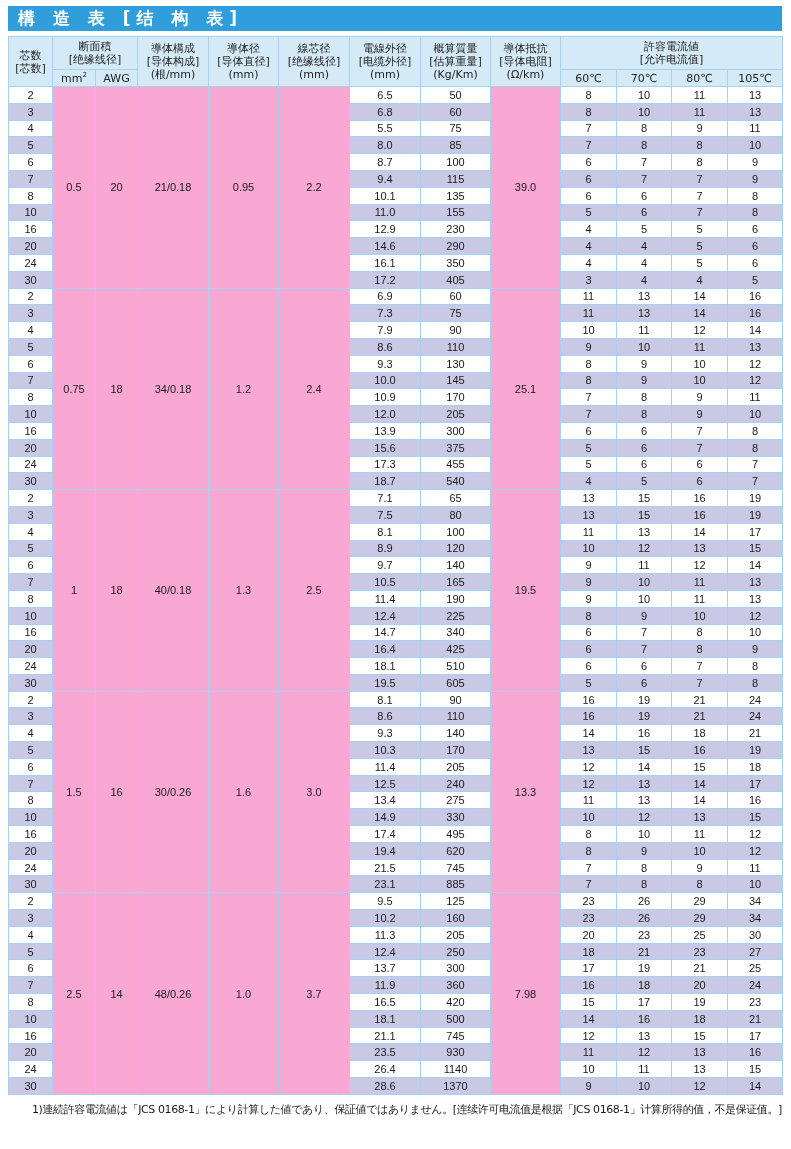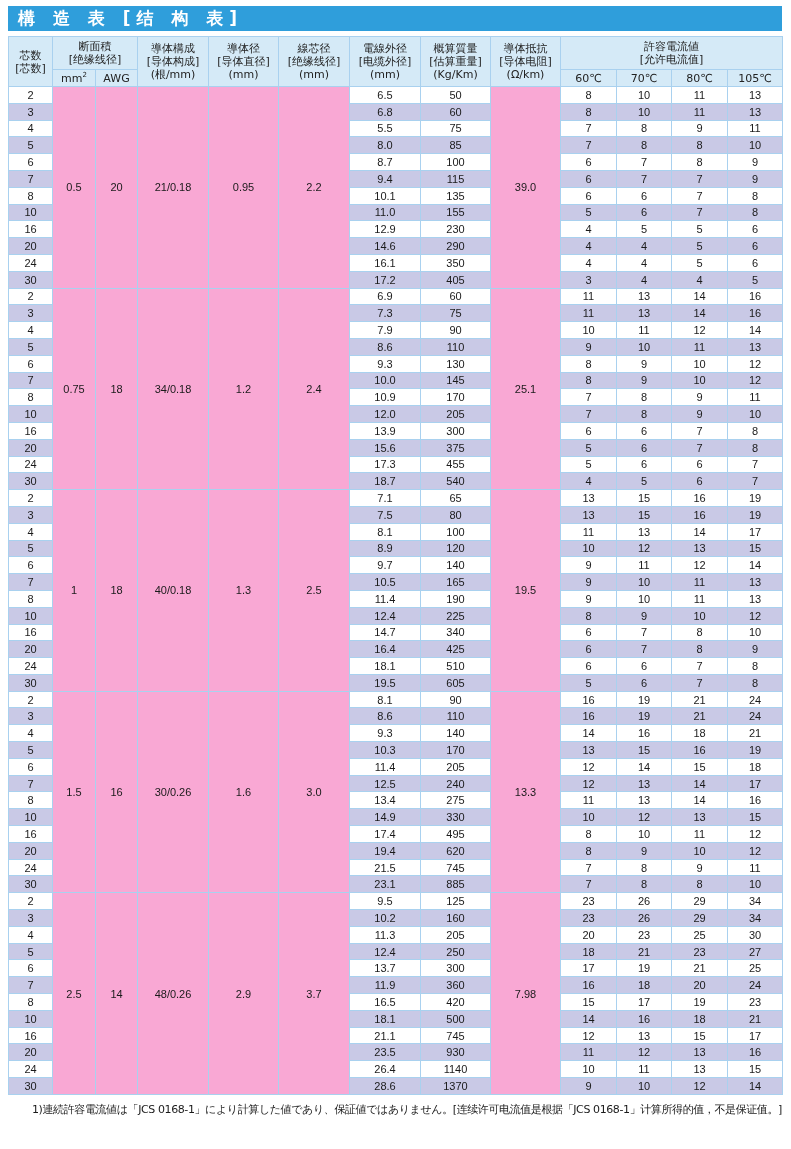--- a/index.html
+++ b/index.html
@@ -573,21 +573,21 @@
         <td class="stripe">7</td>
         <td class="stripe">8</td>
         <td class="stripe">8</td>
         <td class="stripe">10</td>
       </tr>
       <tr>
         <td class="stripe">2</td>
         <td class="merged" rowspan="12">2.5</td>
         <td class="merged" rowspan="12">14</td>
         <td class="merged" rowspan="12">48/0.26</td>
-        <td class="merged" rowspan="12">2.9</td>
+        <td class="merged" rowspan="12">1.0</td>
         <td class="merged" rowspan="12">3.7</td>
         <td class="stripe">9.5</td>
         <td class="stripe">125</td>
         <td class="merged" rowspan="12">7.98</td>
         <td class="stripe">23</td>
         <td class="stripe">26</td>
         <td class="stripe">29</td>
         <td class="stripe">34</td>
       </tr>
       <tr class="alt">

